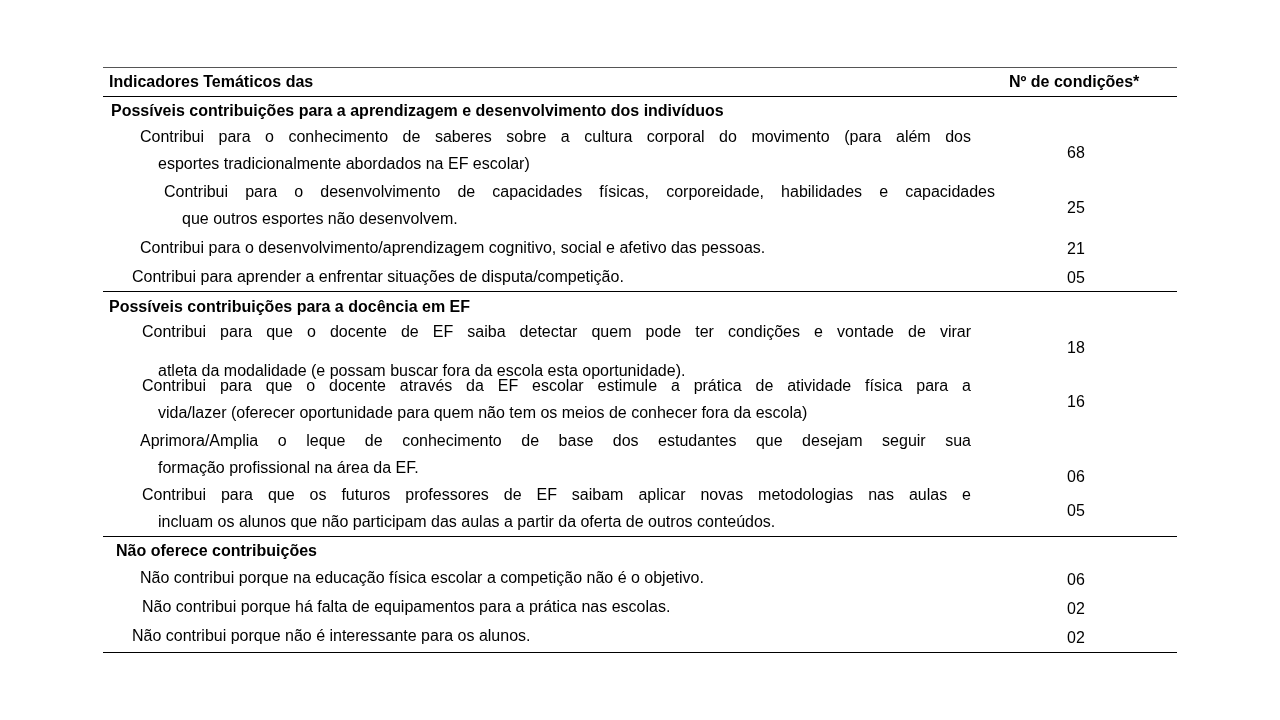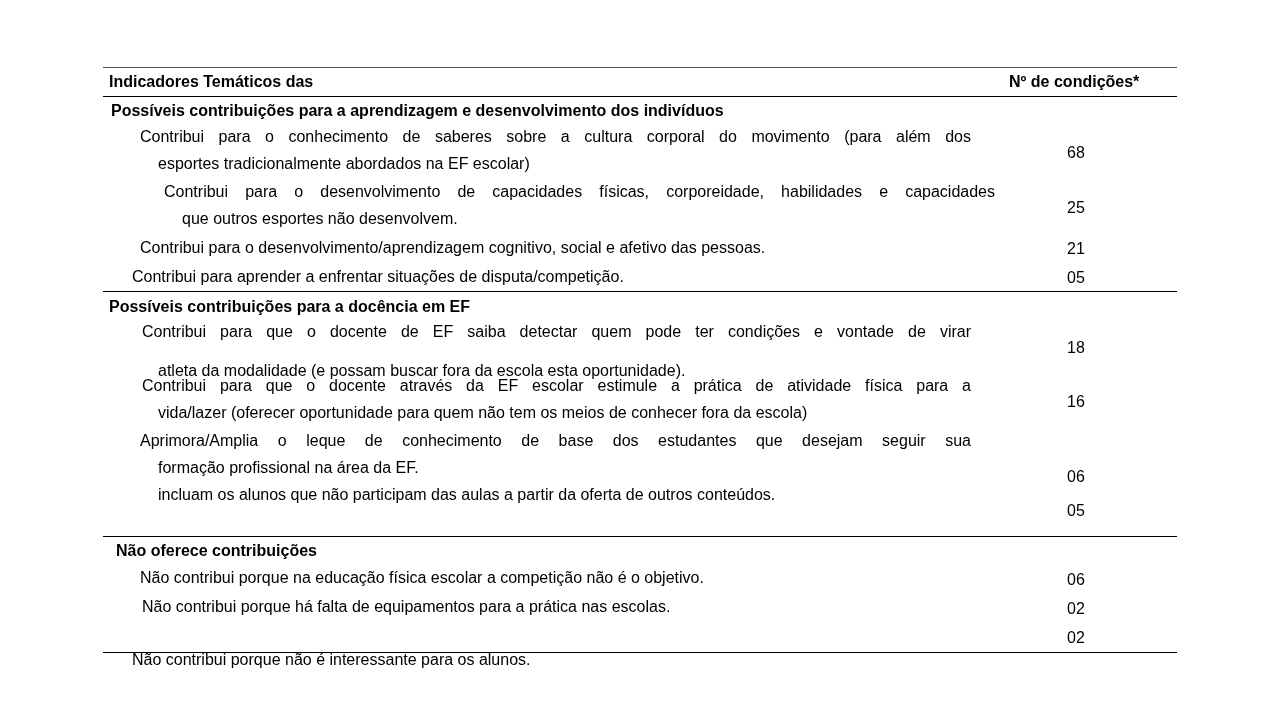--- a/index.html
+++ b/index.html
@@ -60,31 +60,32 @@
   </div>
   <div class="num" style="top:325px;">16</div>
 
   <div class="para" style="left:37px; top:360px; width:831px;">
     <span class="l1">Aprimora/Amplia o leque de conhecimento de base dos estudantes que desejam seguir sua</span>
     <span class="l2" style="padding-left:18px;">formação profissional na área da EF.</span>
   </div>
   <div class="num" style="top:400px;">06</div>
 
   <div class="para" style="left:39px; top:414px; width:829px;">
+    <span class="l1">Contribui para que os futuros professores de EF saibam aplicar novas metodologias nas aulas e</span>
     <span class="l2" style="padding-left:16px;">incluam os alunos que não participam das aulas a partir da oferta de outros conteúdos.</span>
   </div>
   <div class="num" style="top:434px;">05</div>
 
   <div class="rule" style="top:469px;"></div>
 
   <div class="t b" style="left:13px; top:474px;">Não oferece contribuições</div>
 
   <div class="t" style="left:37px; top:501px;">Não contribui porque na educação física escolar a competição não é o objetivo.</div>
   <div class="num" style="top:503px;">06</div>
 
   <div class="t" style="left:39px; top:530px;">Não contribui porque há falta de equipamentos para a prática nas escolas.</div>
   <div class="num" style="top:532px;">02</div>
 
-  <div class="t" style="left:29px; top:559px;margin-top:24px;">Não contribui porque não é interessante para os alunos.</div>
+  <div class="t" style="left:29px; top:559px;">Não contribui porque não é interessante para os alunos.</div>
   <div class="num" style="top:561px;">02</div>
 
   <div class="rule" style="top:585px;"></div>
 </div>
 
 </body></html>

